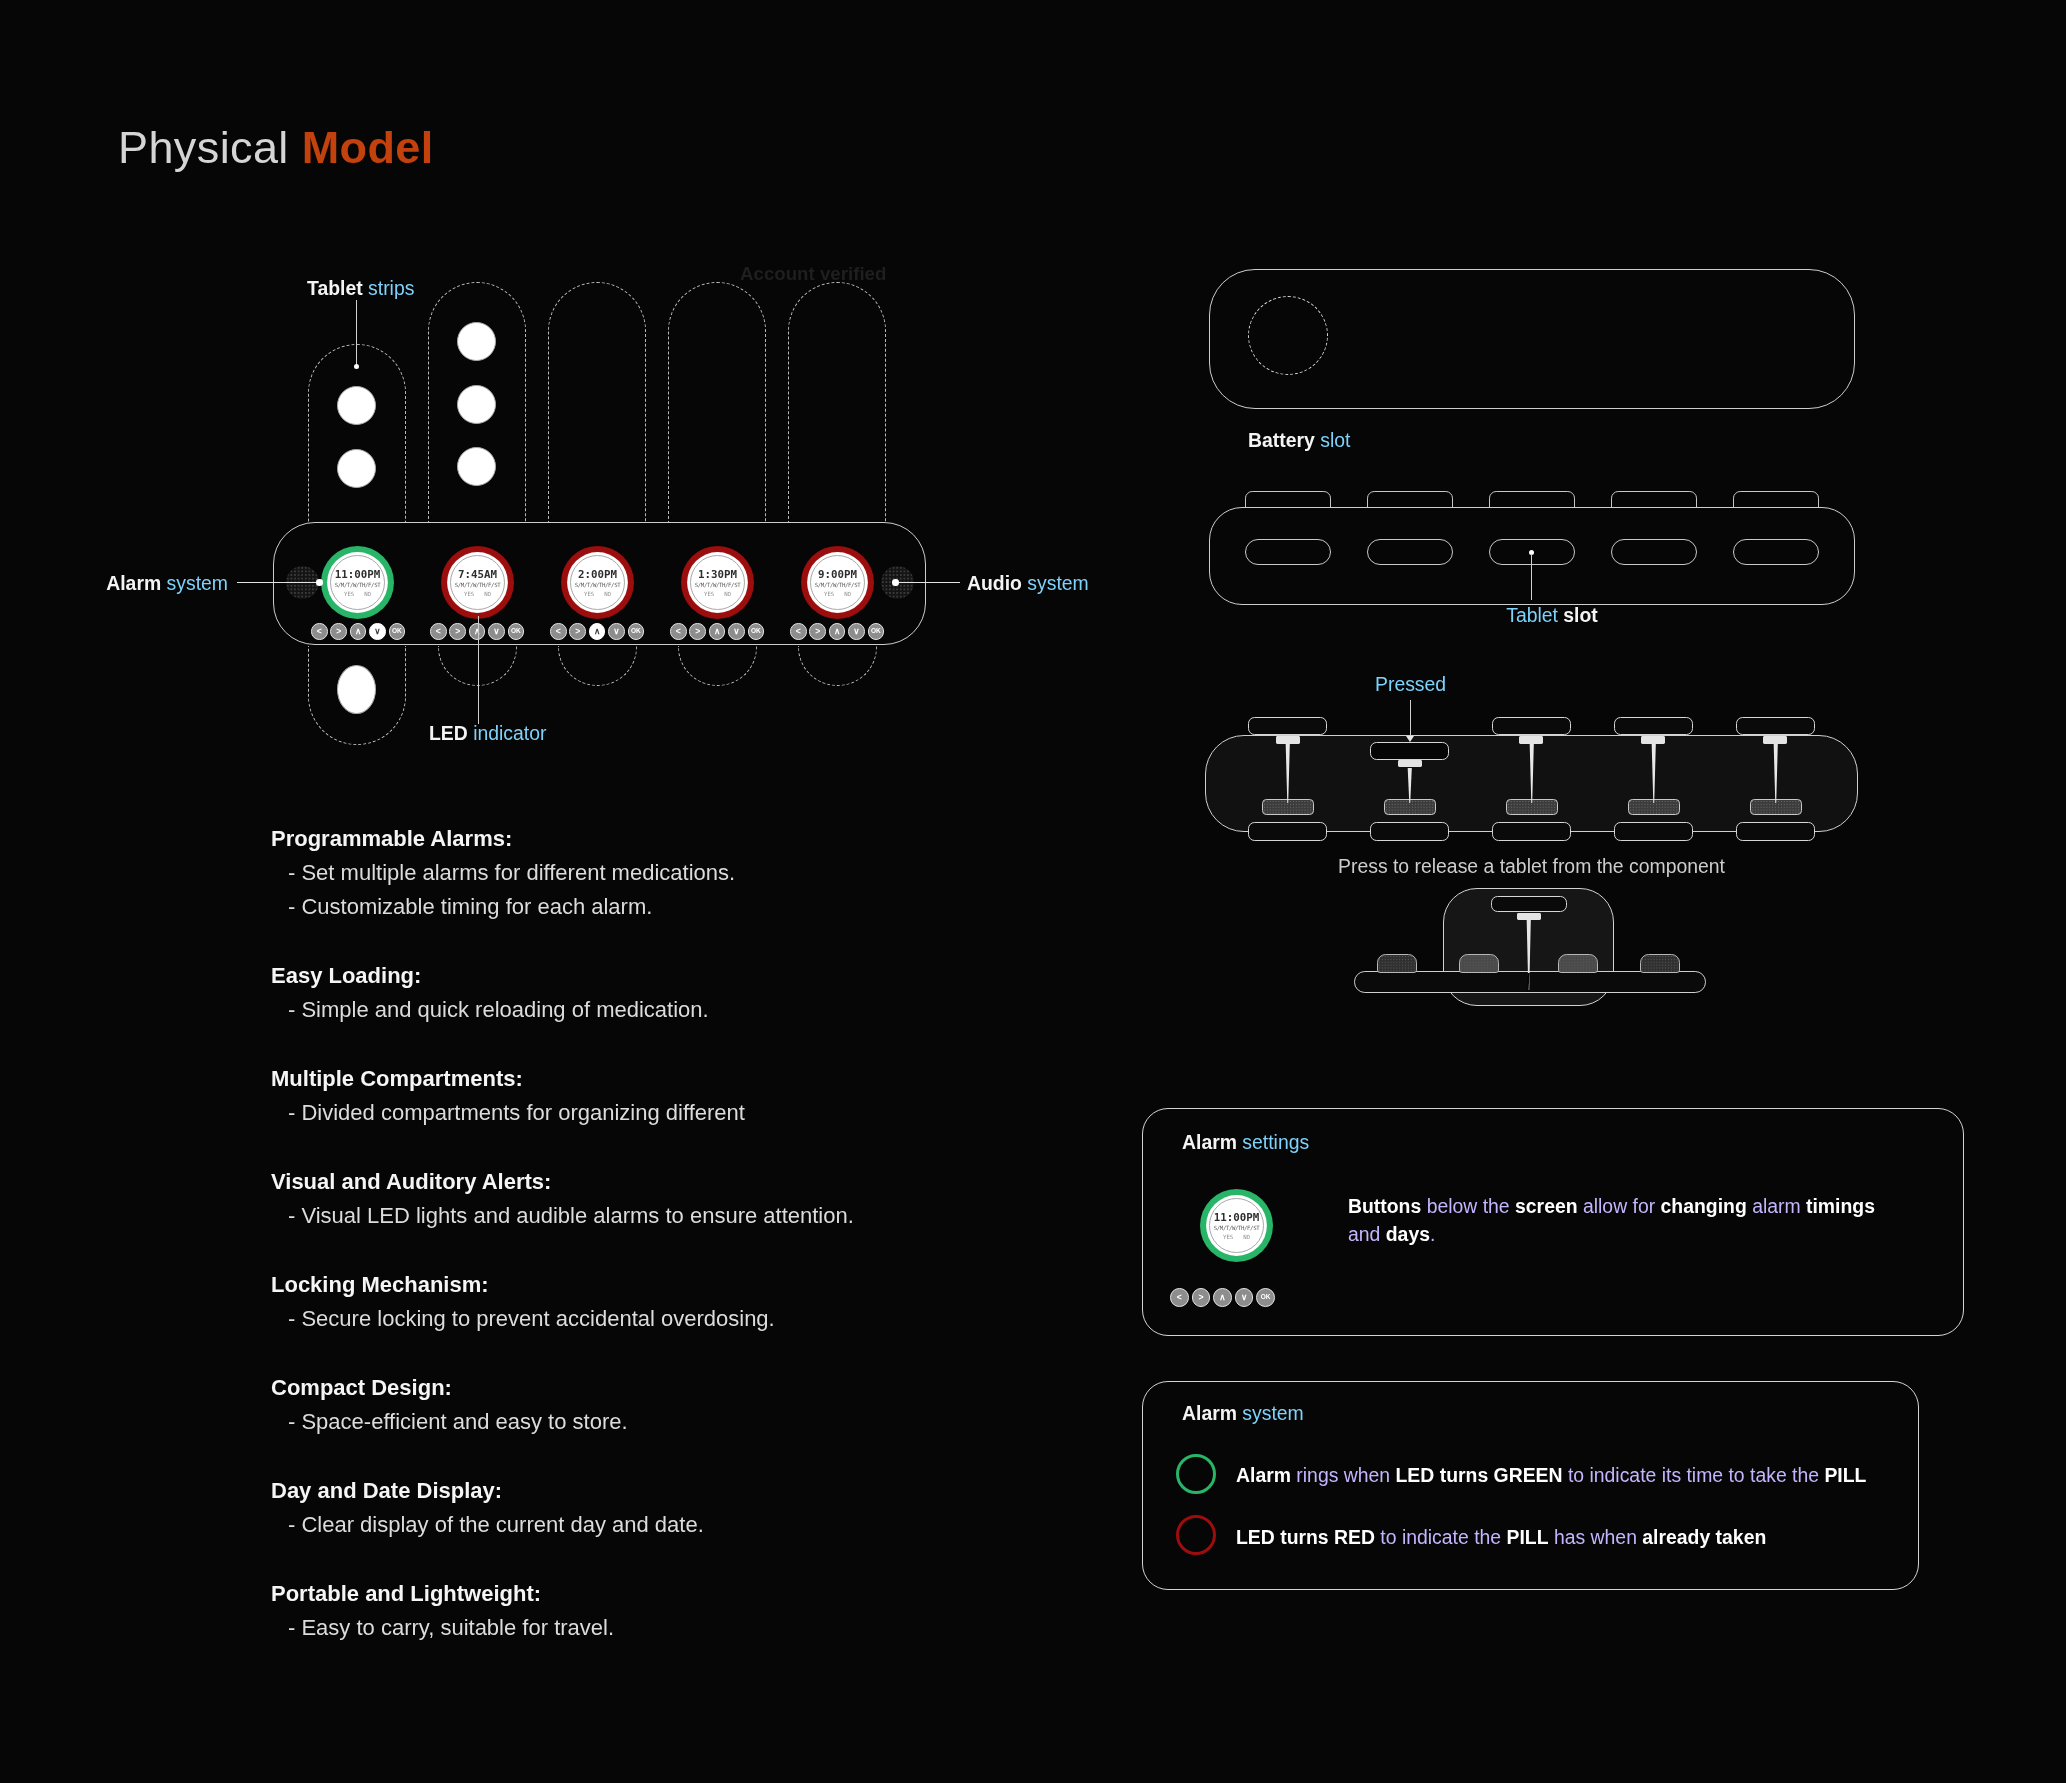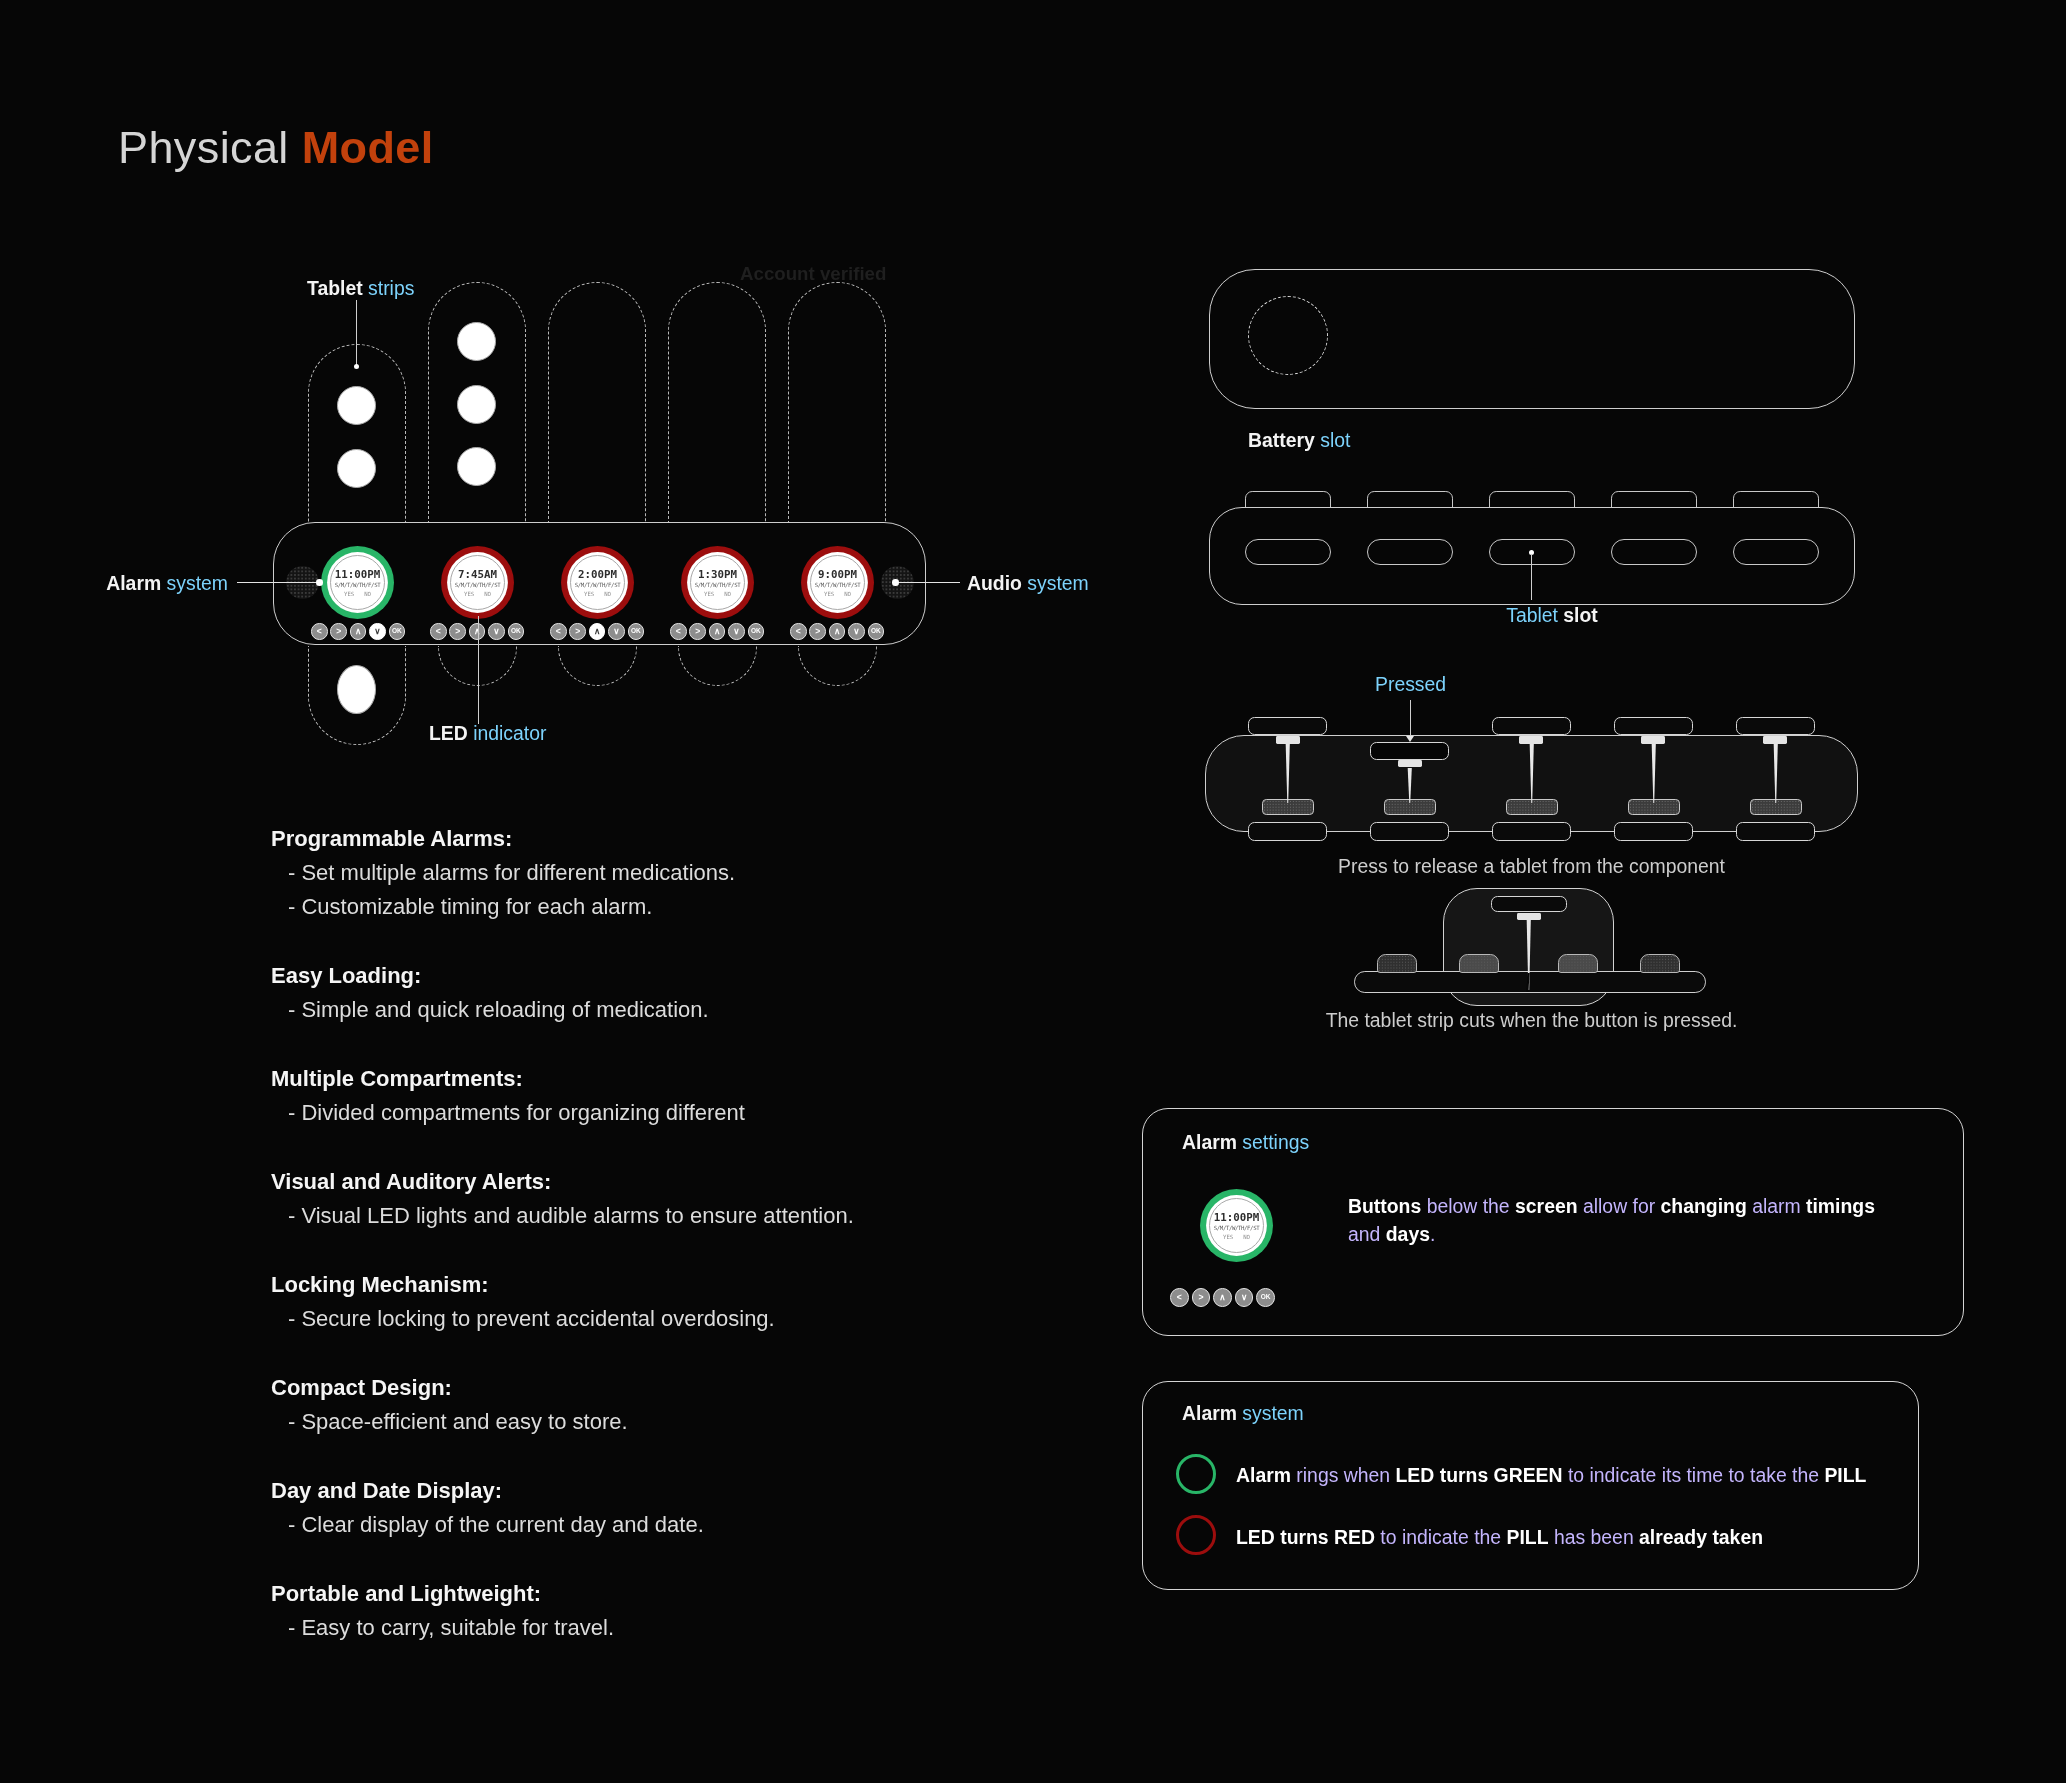--- a/index.html
+++ b/index.html
@@ -368,21 +368,20 @@
   <div class="abs compartment" style="left:1443px; top:888px; width:171px; height:118px;"></div>
   <div class="abs cap" style="left:1491px; top:896px; width:76px; height:16px;"></div>
   <div class="abs neck" style="left:1517px; top:913px; width:24.4px; height:7.2px;"></div>
   <div class="abs needle" style="left:1523px; top:920px; width:11.5px; height:70px;"></div>
   <div class="abs cut-strip" style="left:1354px; top:971px; width:352px; height:21.5px;"></div>
   <div class="abs cut-pill" style="left:1377px; top:954px;"></div>
   <div class="abs cut-pill inner" style="left:1459px; top:954px;"></div>
   <div class="abs cut-pill inner" style="left:1558px; top:954px;"></div>
   <div class="abs cut-pill" style="left:1640px; top:954px;"></div>
   <div class="abs crack" style="left:1527px; top:973px; width:2.2px; height:19.4px;"></div>
-  <div class="abs caption" style="left:1205px; top:1009px; width:653px;">The tablet strip cuts when the button is pressed.</div>
 
   <div class="abs info-box" style="left:1142px; top:1108px; width:822px; height:228px;">
     <div class="abs lbl" style="left:39px; top:21.5px;">
       <span class="lbl-b">Alarm</span>
       <span class="lbl-l">settings</span>
     </div>
     <div class="abs clock v-green" style="left:57px; top:80px;">
       <div class="face">
         <div class="clk-time">11:00PM</div>
         <div class="clk-days">S/M/T/W/TH/F/ST</div>
@@ -400,17 +399,17 @@
   </div>
 
   <div class="abs info-box" style="left:1142px; top:1381px; width:777px; height:209px;">
     <div class="abs lbl" style="left:39px; top:20px;">
       <span class="lbl-b">Alarm</span>
       <span class="lbl-l">system</span>
     </div>
     <div class="abs led-ring v-green" style="left:33px; top:72px; width:40px; height:40px;"></div>
     <div class="abs rich" style="left:93px; top:79px; width:660px;"><span class="rich-b">Alarm</span><span class="rich-l"> rings when </span><span class="rich-b">LED turns GREEN</span><span class="rich-l"> to indicate its time to take the </span><span class="rich-b">PILL</span></div>
     <div class="abs led-ring v-red" style="left:33px; top:133px; width:40px; height:40px;"></div>
-    <div class="abs rich" style="left:93px; top:141px; width:660px;"><span class="rich-b">LED turns RED</span><span class="rich-l"> to indicate the </span><span class="rich-b">PILL</span><span class="rich-l"> has been </span><span class="rich-b">already taken</span></div>
+    <div class="abs rich" style="left:93px; top:141px; width:660px;"><span class="rich-b">LED turns RED</span><span class="rich-l"> to indicate the </span><span class="rich-b">PILL</span><span class="rich-l"> has when </span><span class="rich-b">already taken</span></div>
   </div>
 
 </div>
 
 
 </body></html>

